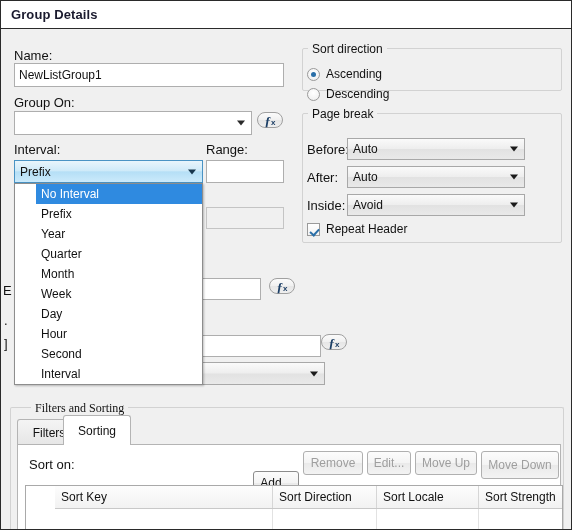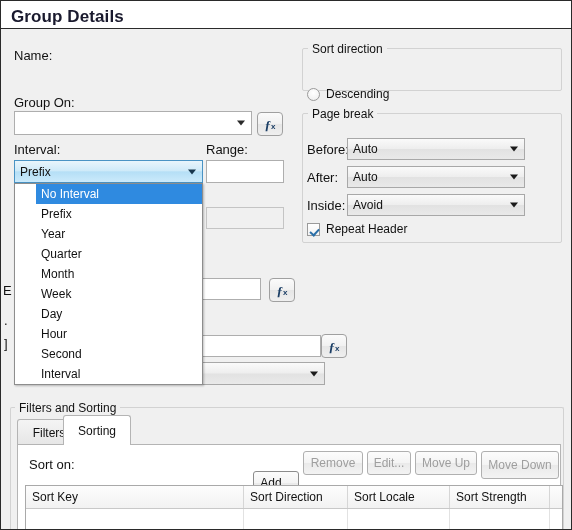--- a/index.html
+++ b/index.html
@@ -26,21 +26,21 @@
     left: 0; top: 0;
     width: 572px;
     height: 28px;
     background: #ffffff;
     border-bottom: 1px solid #2a2a2a;
     box-sizing: border-box;
   }
   .titlebar-text {
     position: absolute;
     left: 10px; top: 6px;
-    font-size: 17px;
+    font-size: 13px;
     font-weight: bold;
     color: #1a1a2e;
     letter-spacing: 0.1px;
   }
 
   
   .lbl {
     position: absolute;
     font-size: 13px;
     color: #111;
@@ -104,24 +104,24 @@
   .combo.blue .combo-arrow { border-top-color: #17364d; }
   .combo.white-plain {
     background: #ffffff;
     border: 1px solid #aeaeae;
   }
   .combo.white-plain .combo-arrow { border-top-color: #2a2a2a; }
 
   
   .fxbtn {
     position: absolute;
-    width: 26px; height: 24px;
+    width: 26px; height: 16px;
     box-sizing: border-box;
     border: 1px solid #a0a0a0;
-    border-radius: 4px;
+    border-radius: 9px;
     background: linear-gradient(to bottom, #fbfbfb 0%, #f1f1f1 48%, #e6e6e6 52%, #efefef 100%);
     color: #1c3f66;
   }
   .fxbtn .fx-glyph {
     position: absolute;
     left: 0; right: 0; top: 50%;
     transform: translateY(-50%);
     text-align: center;
     font-family: "Liberation Serif", serif;
     font-style: italic;
@@ -325,20 +325,21 @@
 </head>
 <body>
 
 <div id="app">
 
   <div class="titlebar">
     <div class="titlebar-text">Group Details</div>
   </div>
 
   <div class="lbl" style="left:13px; top:47px;">Name:</div>
+  <div class="textbox" style="left:13px; top:62px; width:270px; height:24px;">NewListGroup1</div>
 
   <div class="lbl" style="left:13px; top:94px;">Group On:</div>
   <div class="combo white-plain" style="left:13px; top:110px; width:238px; height:24px;">
     <span class="combo-text"></span>
     <span class="combo-arrow"></span>
   </div>
   <div class="fxbtn" style="left:256px; top:111px;">
     <span class="fx-glyph">ƒ<span class="fx-sub">x</span></span>
   </div>
 
@@ -369,20 +370,24 @@
 
   <div class="lbl" style="left:13px; top:366px;">Style:</div>
   <div class="combo grey" style="left:100px; top:361px; width:224px; height:23px;">
     <span class="combo-text"></span>
     <span class="combo-arrow"></span>
   </div>
 
   <div class="groupbox" style="left:301px; top:47px; width:260px; height:43px;"></div>
   <div class="groupbox-title" style="left:307px; top:41px;">Sort direction</div>
 
+  <div class="radio-row" style="left:306px; top:66px; width:150px; height:16px;">
+    <span class="radio checked"></span>
+    <span class="radio-label">Ascending</span>
+  </div>
   <div class="radio-row" style="left:306px; top:86px; width:150px; height:16px;">
     <span class="radio"></span>
     <span class="radio-label">Descending</span>
   </div>
 
   <div class="groupbox" style="left:301px; top:112px; width:260px; height:130px;"></div>
   <div class="groupbox-title" style="left:307px; top:106px;">Page break</div>
 
   <div class="lbl" style="left:306px; top:141px;">Before:</div>
   <div class="combo grey" style="left:346px; top:137px; width:178px; height:22px;">
@@ -401,21 +406,21 @@
     <span class="combo-text">Avoid</span>
     <span class="combo-arrow"></span>
   </div>
 
   <div class="check-row" style="left:306px; top:221px; width:160px; height:16px;">
     <span class="checkbox checked"></span>
     <span class="check-label">Repeat Header</span>
   </div>
 
   <div class="groupbox" style="left:9px; top:406px; width:554px; height:124px; border-bottom:none;"></div>
-  <div class="groupbox-title" style="left:14px; top:400px;">Filters and Sorting</div>
+  <div class="groupbox-title" style="left:30px; top:400px;font-family:Liberation Serif, serif;">Filters and Sorting</div>
 
   <div class="tab inactive" style="left:16px; top:418px; width:64px; height:26px;">
     <span class="tab-label">Filters</span>
   </div>
   <div class="tab active" style="left:62px; top:414px; width:68px; height:30px;">
     <span class="tab-label">Sorting</span>
   </div>
 
   <div class="tabpanel" style="left:16px; top:443px; width:544px; height:87px;"></div>
 
@@ -430,21 +435,21 @@
   <div class="pbtn" style="left:366px; top:450px; width:44px; height:24px; z-index:7;">
     <span class="pbtn-label">Edit...</span>
   </div>
   <div class="pbtn" style="left:414px; top:450px; width:62px; height:24px; z-index:7;">
     <span class="pbtn-label">Move Up</span>
   </div>
   <div class="pbtn" style="left:480px; top:450px; width:78px; height:28px; z-index:7;">
     <span class="pbtn-label">Move Down</span>
   </div>
 
-  <div class="grid" style="left:24px; top:484px; width:538px; height:46px; z-index:7;">
+  <div class="grid" style="left:24px; top:484px; width:538px; height:46px; z-index:7;padding-left:29px;">
     <div class="grid-head">
       <div class="grid-th" style="left:0px; width:218px;">Sort Key</div>
       <div class="grid-th" style="left:218px; width:104px;">Sort Direction</div>
       <div class="grid-th" style="left:322px; width:102px;">Sort Locale</div>
       <div class="grid-th" style="left:424px; width:100px;">Sort Strength</div>
       <div class="grid-th" style="left:524px; width:14px; border-right:none;"></div>
     </div>
     <div class="grid-row">
       <div class="grid-cell" style="left:0px; width:218px;"></div>
       <div class="grid-cell" style="left:218px; width:104px;"></div>

